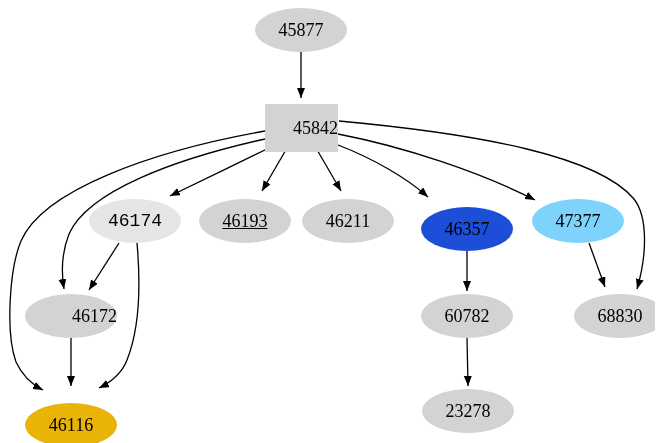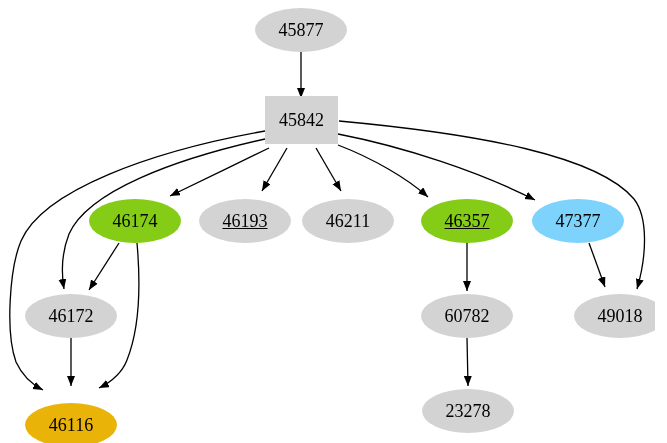--- a/index.html
+++ b/index.html
@@ -68,54 +68,54 @@
     <path class="edge" d="M71,338 L71,386" marker-end="url(#arrow)"></path>
     <path class="edge" d="M467,243 L467,291" marker-end="url(#arrow)"></path>
     <path class="edge" d="M467,338 L468,386" marker-end="url(#arrow)"></path>
     <path class="edge" d="M589,243 L605,287" marker-end="url(#arrow)"></path>
   </svg>
 
   <div class="node ellipse" style="left: 255px; top: 8px; background-color: rgb(211, 211, 211);">
     <span>45877</span>
   </div>
 
-  <div class="node box" style="left: 265px; top: 96px; background-color: rgb(211, 211, 211);">
+  <div class="node box" style="left: 265px; top: 104px; background-color: rgb(211, 211, 211); justify-content: flex-end;">
     <span>45842</span>
   </div>
 
-  <div class="node ellipse" style="left: 89px; top: 199px; background-color: #84cc16;">
+  <div class="node ellipse" style="left: 89px; top: 199px; background-color: #e5e5e5; font-family: Liberation Mono, monospace;">
     <span>46174</span>
   </div>
 
   <div class="node ellipse" style="left: 199px; top: 199px; background-color: rgb(211, 211, 211); text-decoration: underline;">
     <span>46193</span>
   </div>
 
   <div class="node ellipse" style="left: 302px; top: 199px; background-color: rgb(211, 211, 211);">
     <span>46211</span>
   </div>
 
-  <div class="node ellipse" style="left: 421px; top: 199px; background-color: #84cc16; text-decoration: underline;">
+  <div class="node ellipse" style="left: 421px; top: 207px; background-color: #1d4ed8;">
     <span>46357</span>
   </div>
 
   <div class="node ellipse" style="left: 532px; top: 199px; background-color: #7dd3fc;">
     <span>47377</span>
   </div>
 
-  <div class="node ellipse" style="left: 25px; top: 294px; background-color: rgb(211, 211, 211);">
+  <div class="node ellipse" style="left: 25px; top: 294px; background-color: rgb(211, 211, 211); justify-content: flex-end;">
     <span>46172</span>
   </div>
 
   <div class="node ellipse" style="left: 421px; top: 294px; background-color: rgb(211, 211, 211);">
     <span>60782</span>
   </div>
 
   <div class="node ellipse" style="left: 574px; top: 294px; background-color: rgb(211, 211, 211);">
-    <span>49018</span>
+    <span>68830</span>
   </div>
 
   <div class="node ellipse" style="left: 25px; top: 403px; background-color: #eab308;">
     <span>46116</span>
   </div>
 
   <div class="node ellipse" style="left: 422px; top: 389px; background-color: rgb(211, 211, 211);">
     <span>23278</span>
   </div>
 

